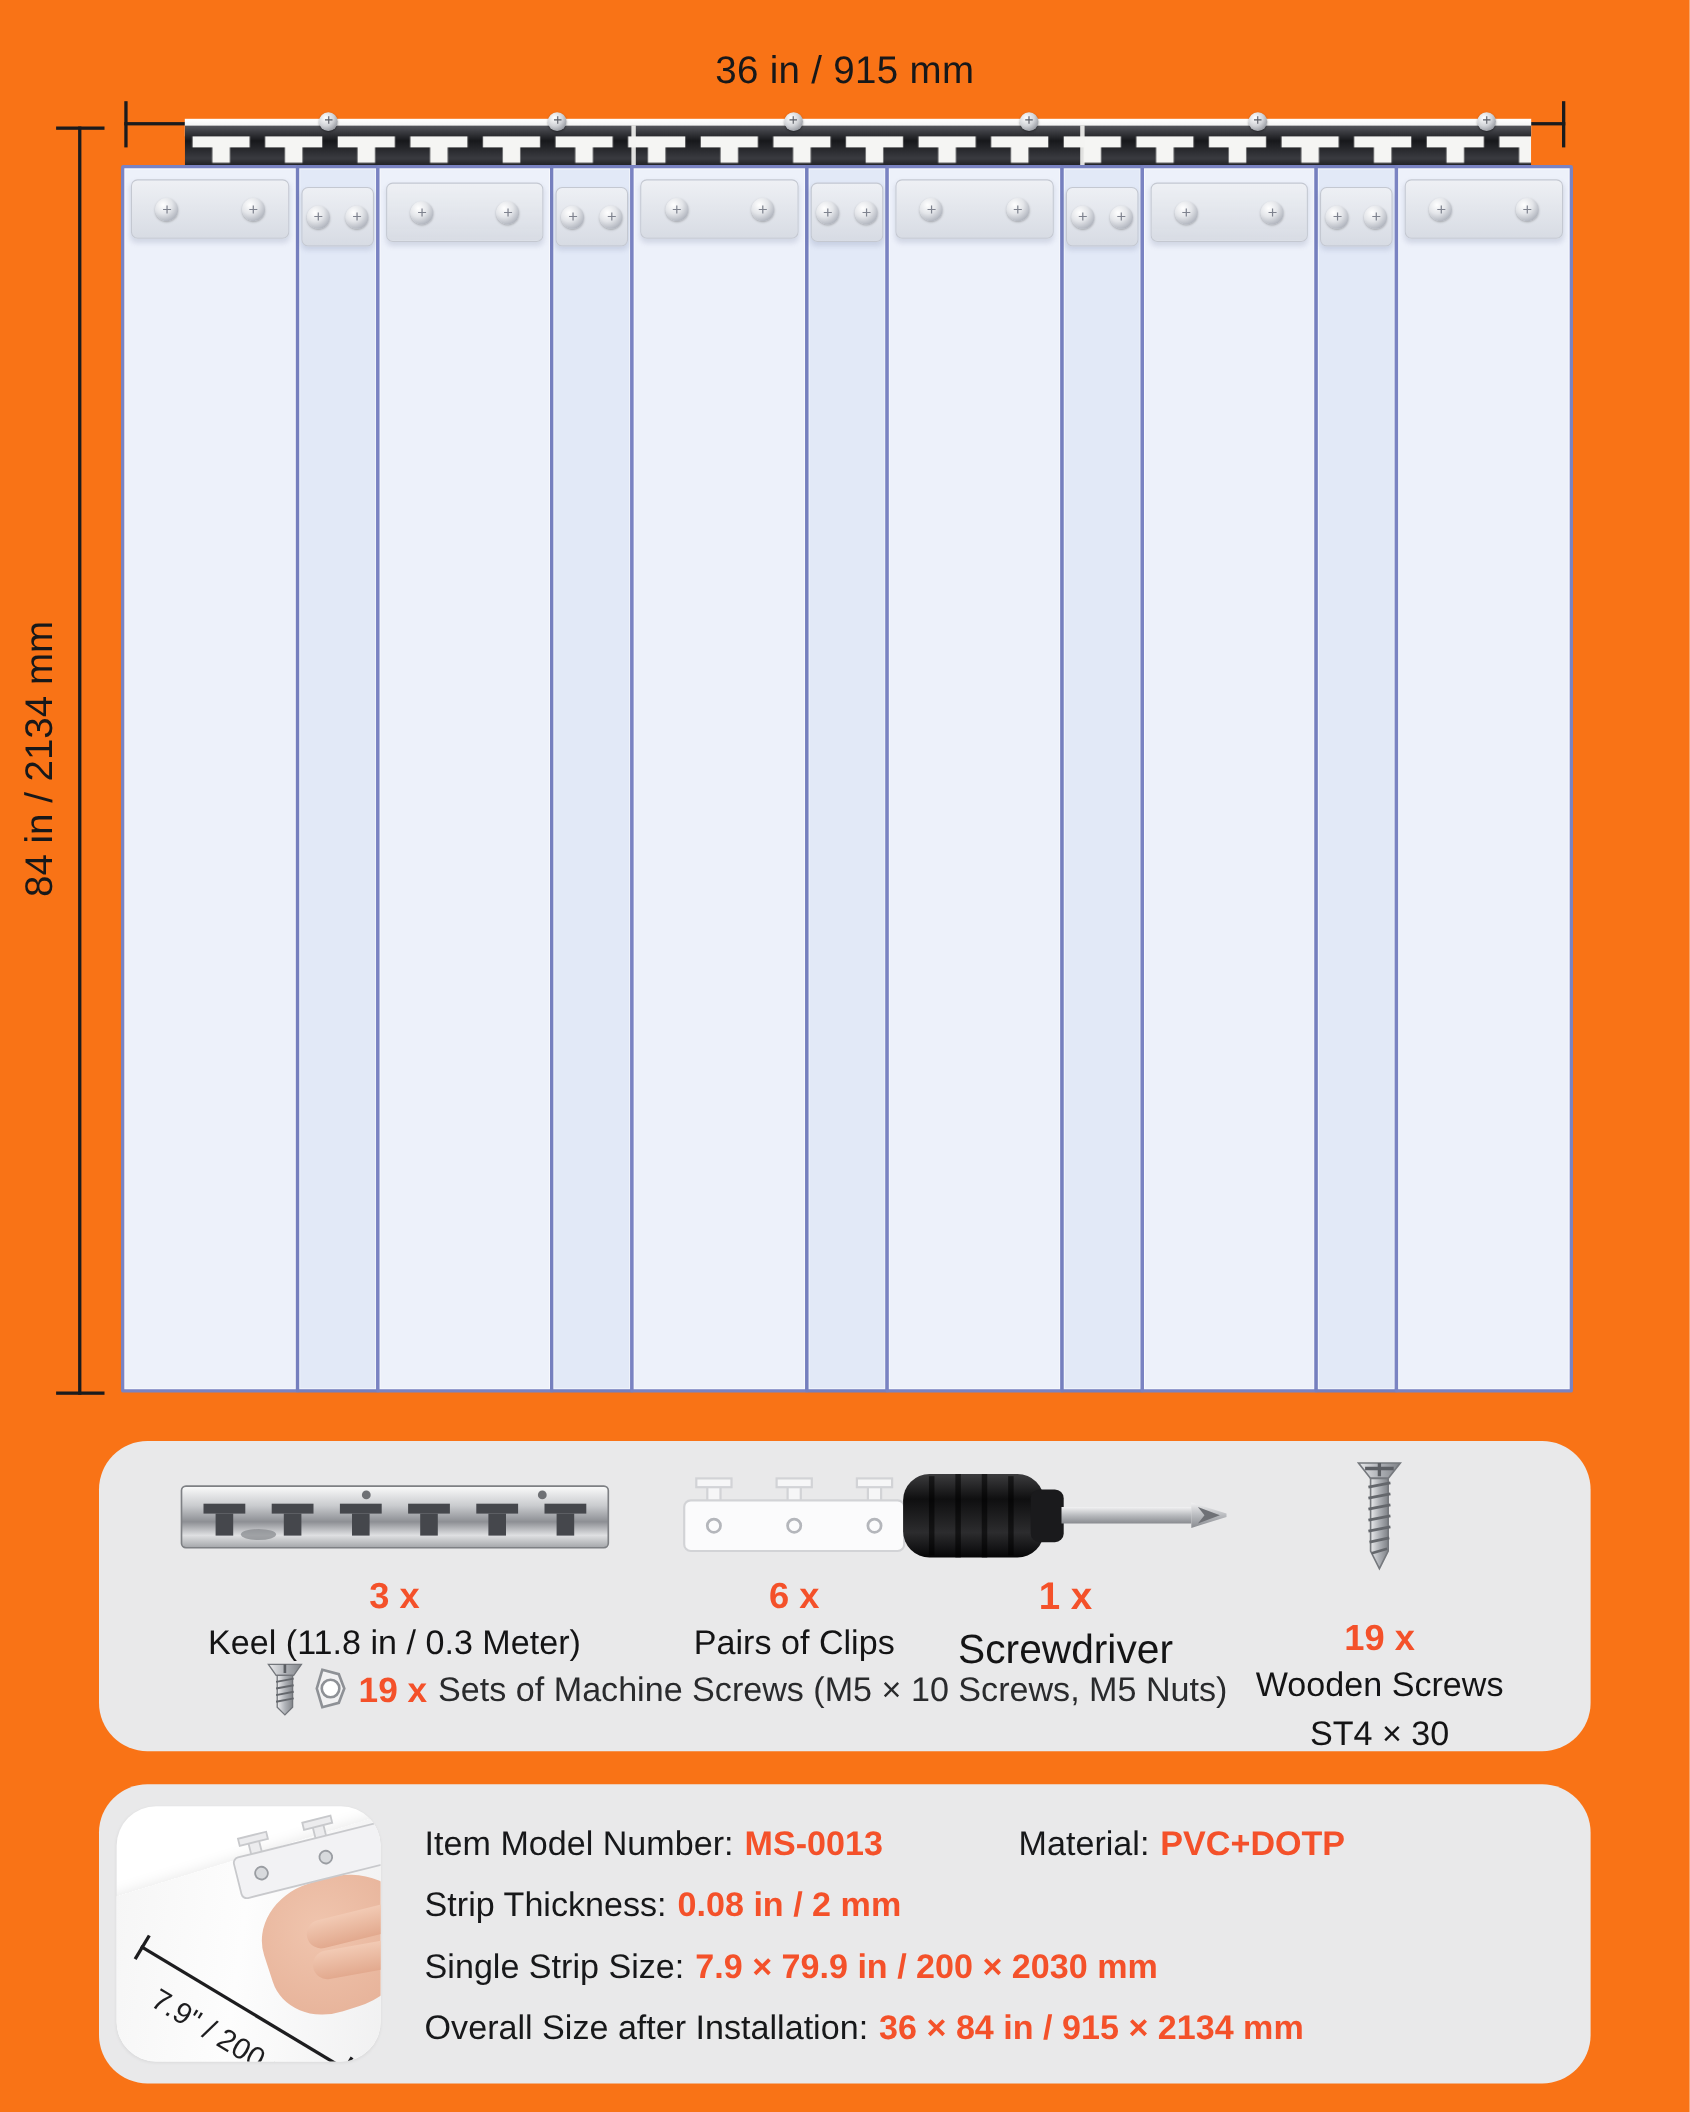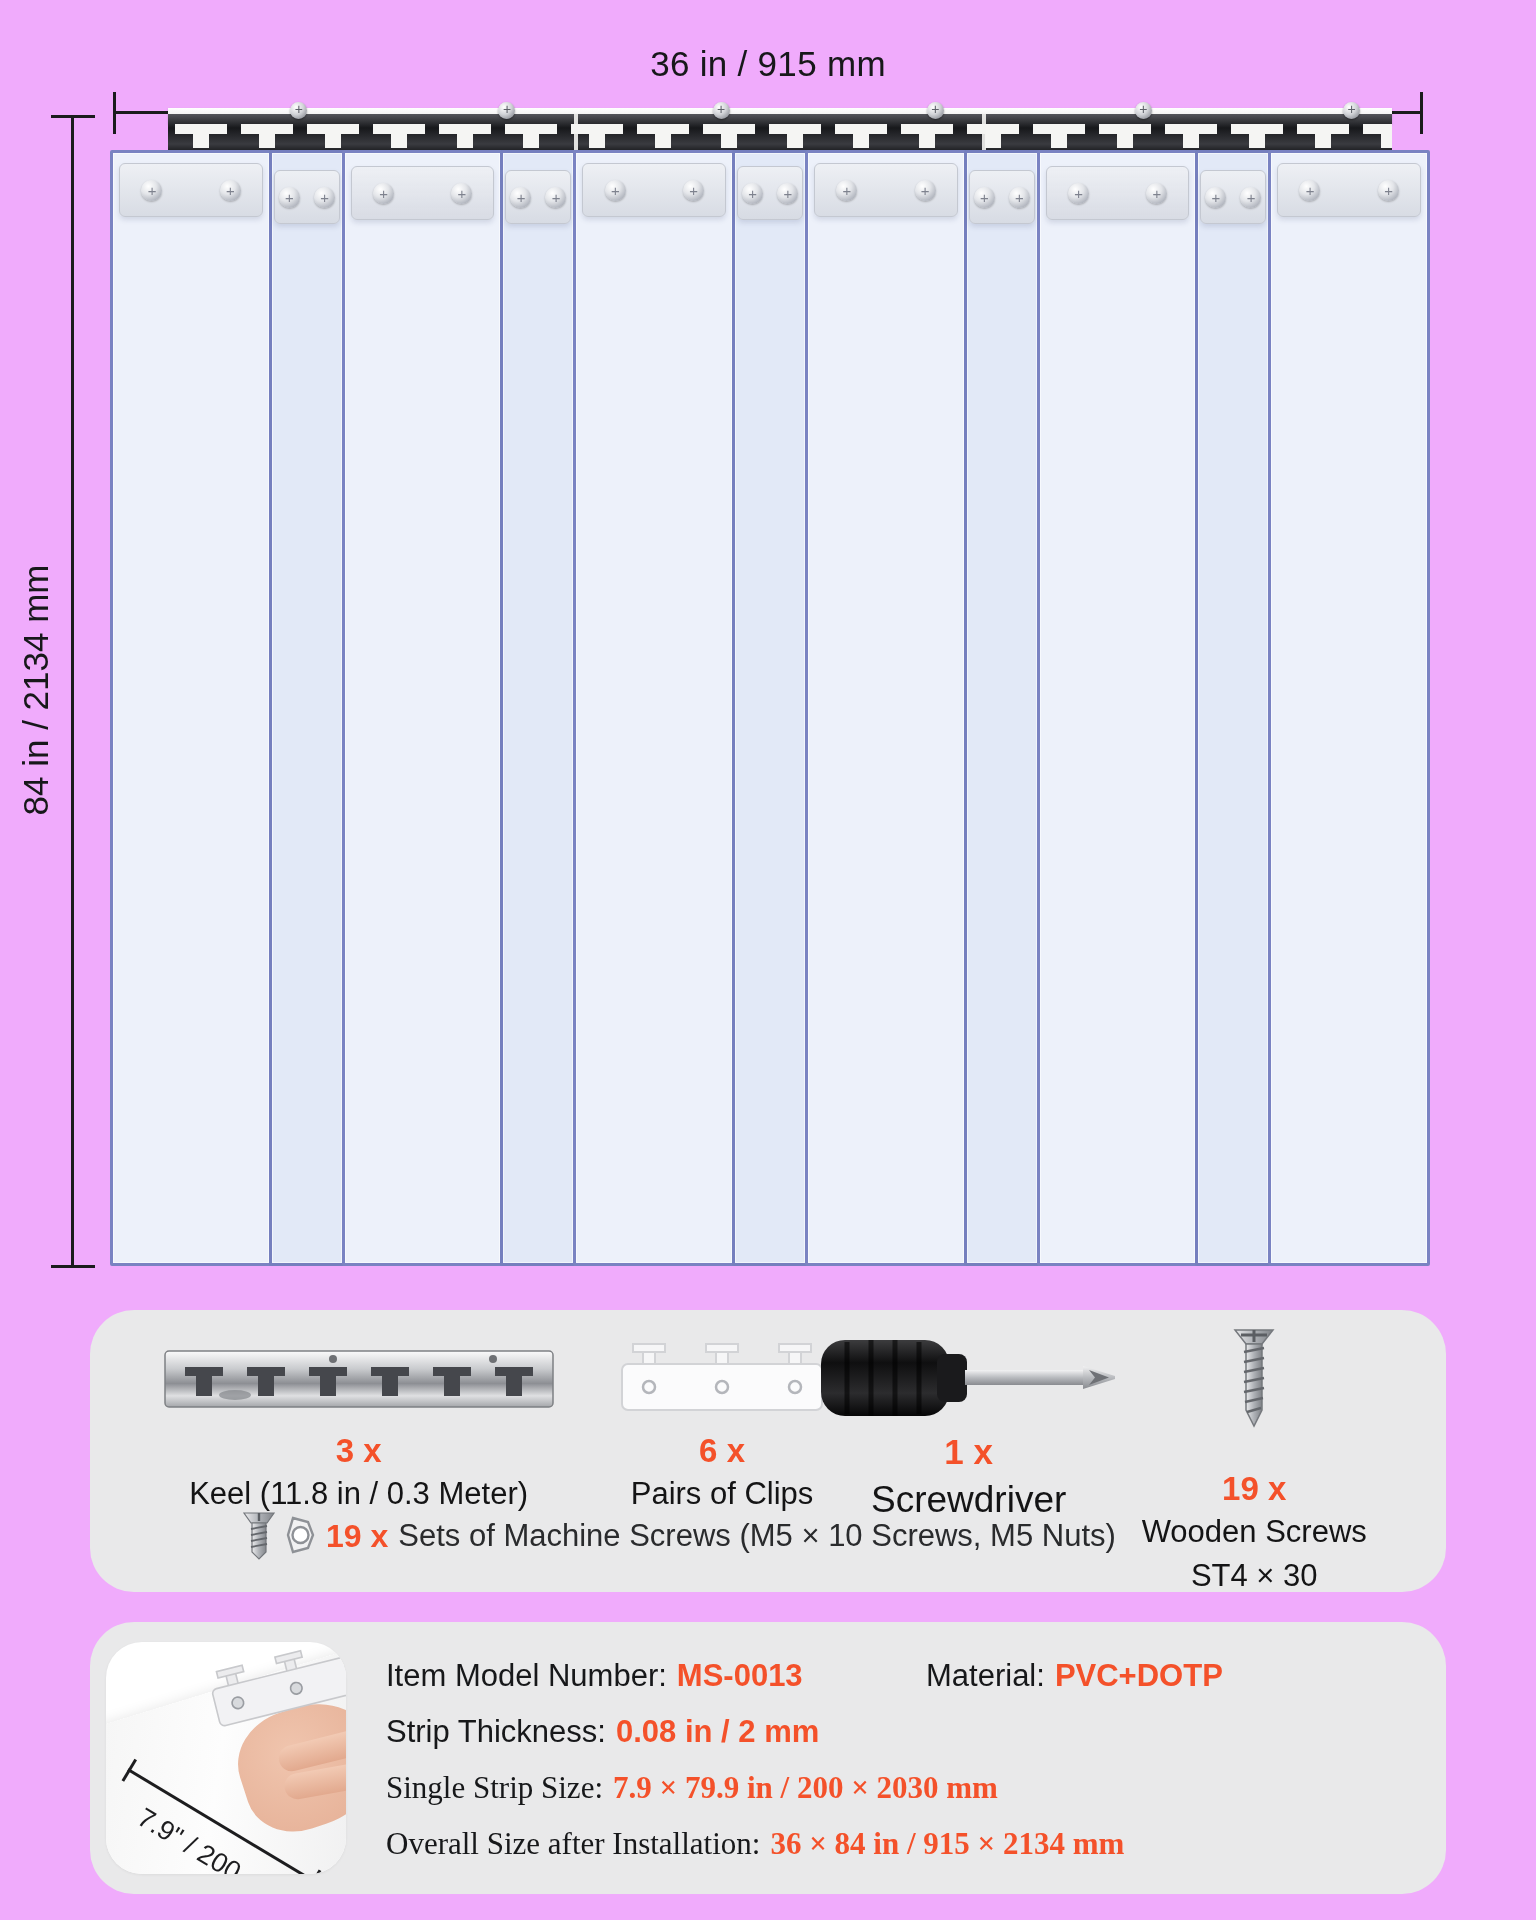--- a/index.html
+++ b/index.html
@@ -1,18 +1,18 @@
 <!DOCTYPE html>
 <html><head>
 <meta charset="utf-8">
 <style>
   * { margin:0; padding:0; box-sizing:border-box; }
   html,body { width:1536px; }
   body { font-family:"Liberation Sans", sans-serif; background:#f8f8f6; color:#141415; }
-  .page { position:relative; width:1536px; height:1920px; background:#f0abfc; overflow:hidden; }
+  .page { position:relative; width:1536px; height:1920px; background:#f97316; overflow:hidden; }
 
   
   .dim-top-label { position:absolute; top:44px; left:0; width:100%; text-align:center;
     font-size:35px; font-weight:500; letter-spacing:.3px; color:#17181a; }
   .dim-top-line { position:absolute; left:113px; top:111px; width:1310px; height:3px; background:#1b1b1d; }
   .dim-top-line::before, .dim-top-line::after { content:""; position:absolute; top:-19px; width:3px; height:42px; background:#1b1b1d; }
   .dim-top-line::before { left:0; } .dim-top-line::after { right:0; }
 
   .dim-left-label { position:absolute; top:690px; left:36px; transform:translate(-50%,-50%) rotate(-90deg);
     white-space:nowrap; font-size:35px; font-weight:500; color:#17181a; }
@@ -87,21 +87,21 @@
   .thumb-dim { position:absolute; left:22px; top:126px; width:218px; height:3px; background:#1d1d1f;
     transform:rotate(31deg); transform-origin:left center; }
   .thumb-dim::before, .thumb-dim::after { content:""; position:absolute; top:-11px; width:3px; height:25px; background:#1d1d1f; }
   .thumb-dim::before { left:0; } .thumb-dim::after { right:0; }
   .thumb-label { position:absolute; left:34px; top:158px; transform:rotate(31deg); transform-origin:left center;
     font-size:27px; font-weight:500; color:#1d1d1f; white-space:nowrap; }
 
   .specs-grid { position:absolute; left:296px; top:26px; right:20px; display:grid;
     grid-template-columns:540px 1fr; grid-auto-rows:56px; align-items:center; }
   .spec { white-space:nowrap; font-size:31px; }
-  .spec.full { grid-column:1 / span 2;font-family:Liberation Serif, serif; }
+  .spec.full { grid-column:1 / span 2; }
   .slabel { font-weight:500; color:#17181a; }
   .svalue { font-weight:700; color:#f4512a; margin-left:10px; }
 </style>
 </head>
 <body>
 
 <div class="page">
 
   <div class="dim-top-label">36 in / 915 mm</div>
   <div class="dim-top-line"></div>

